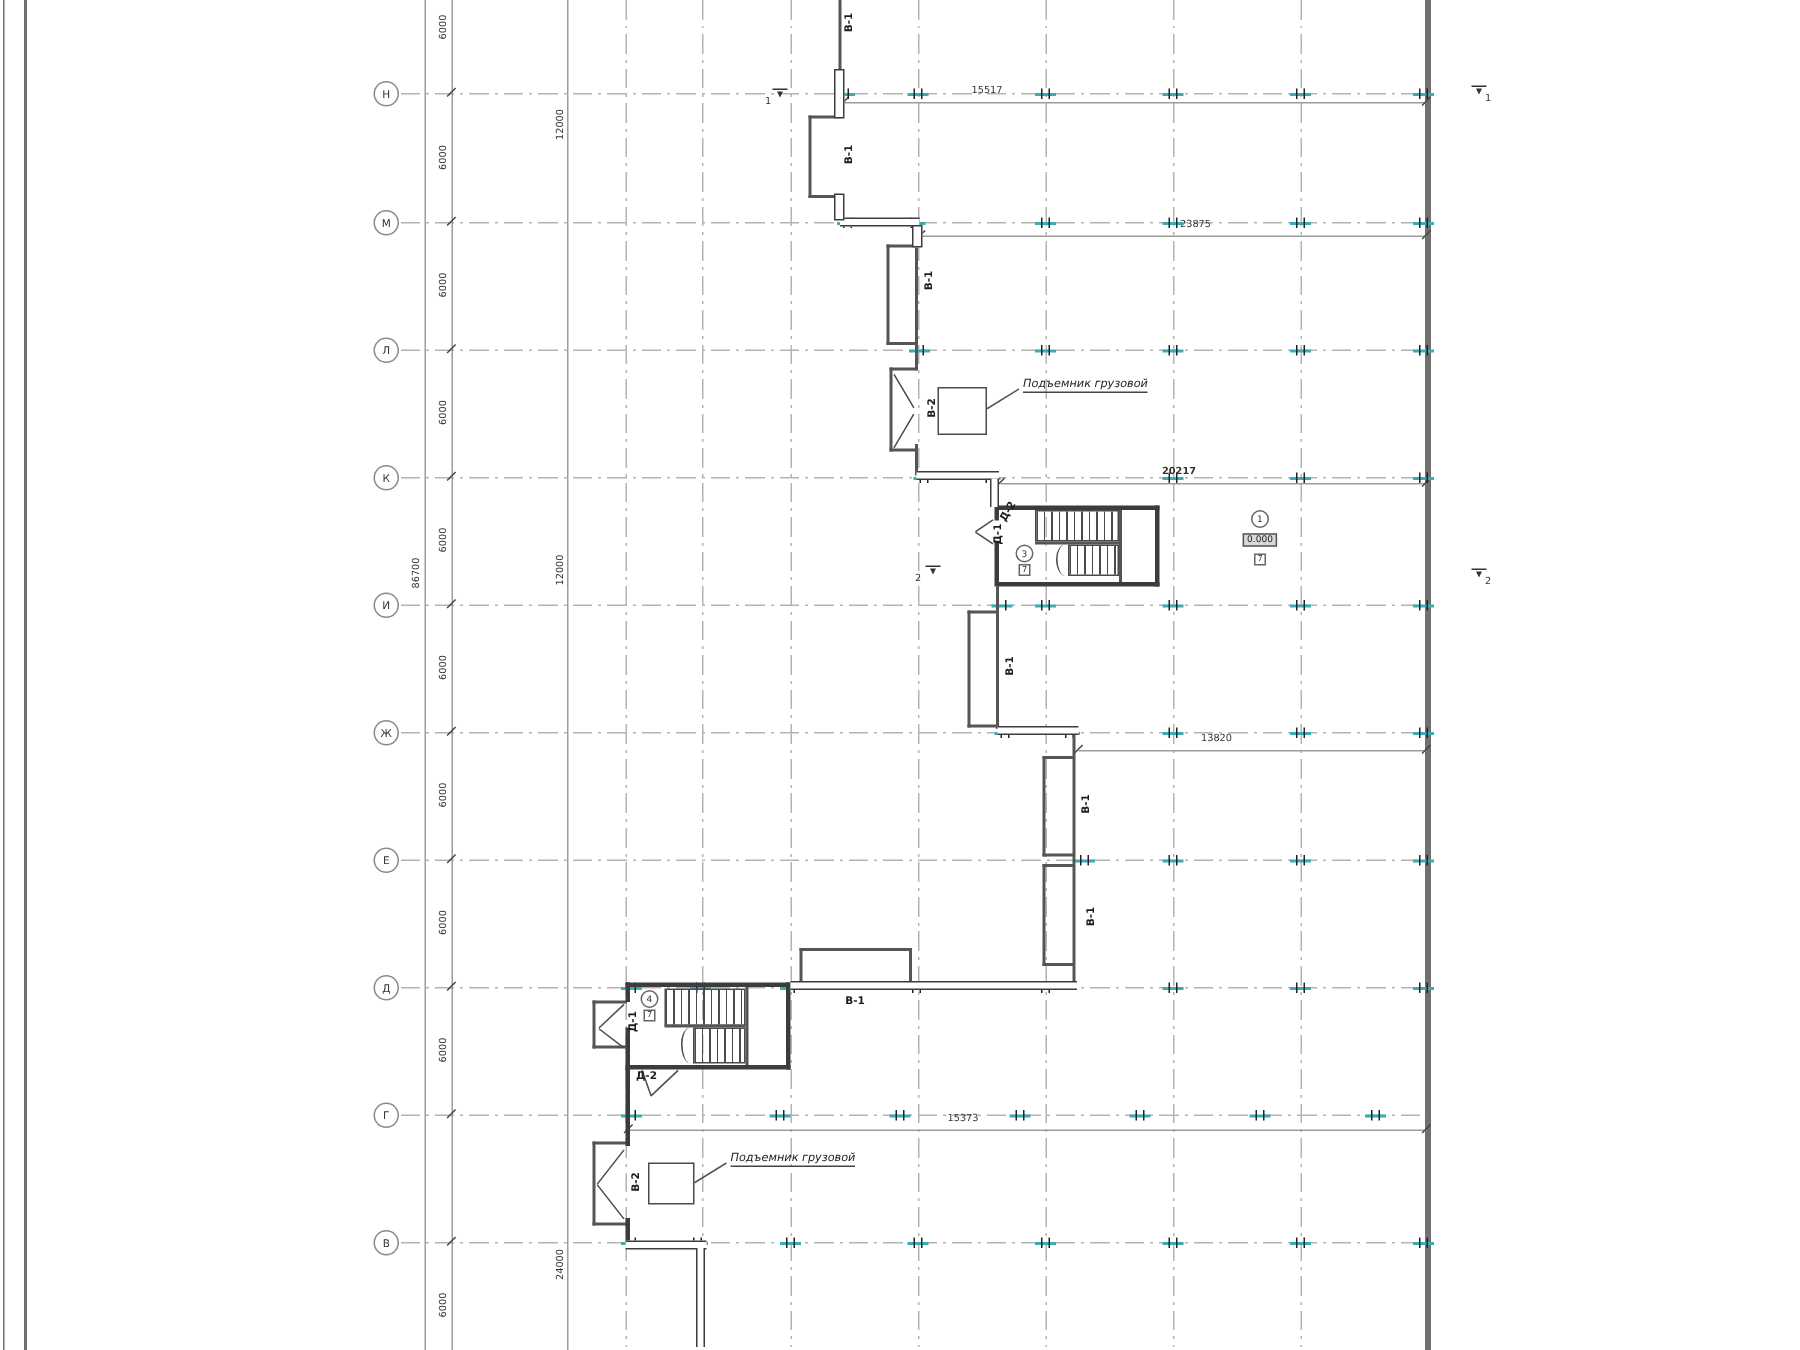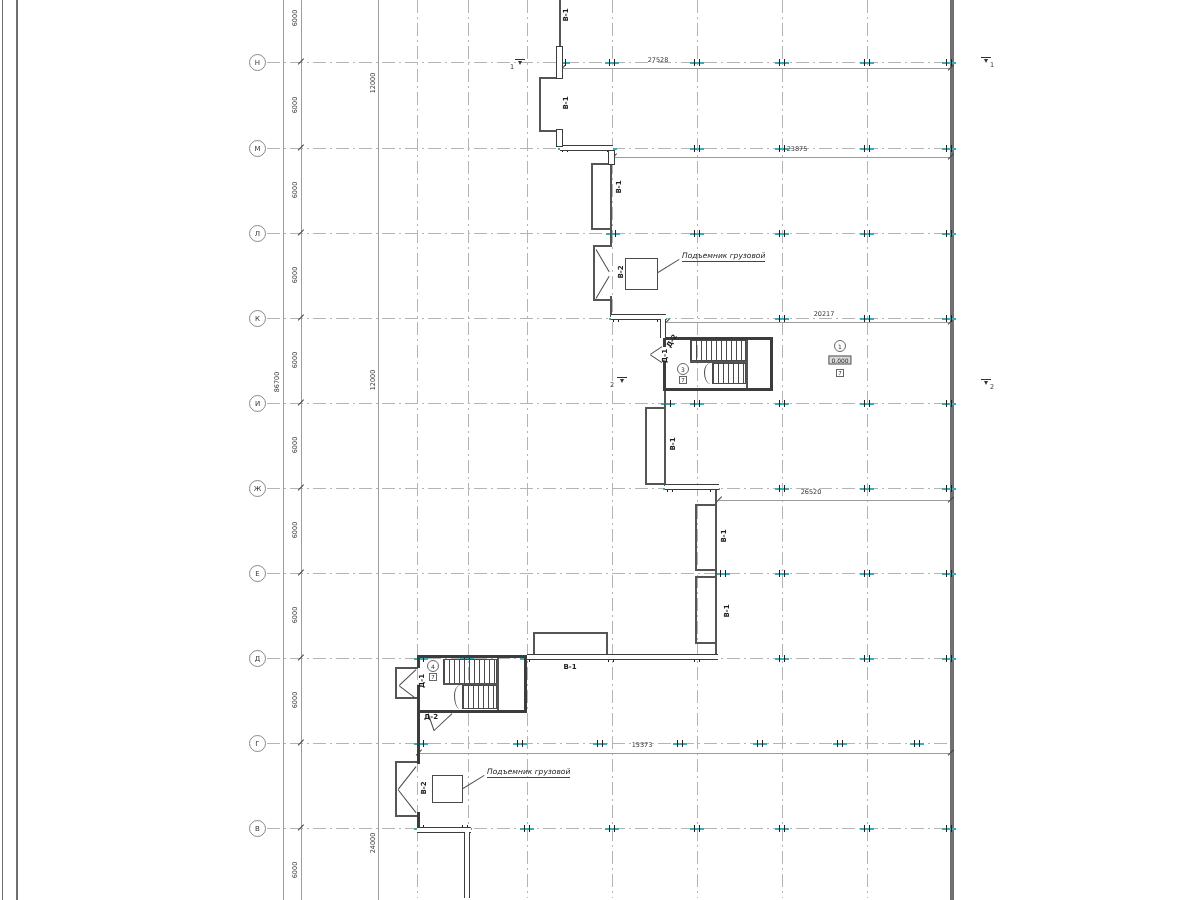--- a/index.html
+++ b/index.html
@@ -94,33 +94,33 @@
     <div class="abs dimtext" style="left: 295px; top: 615px; transform: translate(-50%, -50%) rotate(-90deg);">6000</div>
     <div class="abs dimtext" style="left: 295px; top: 700px; transform: translate(-50%, -50%) rotate(-90deg);">6000</div>
     <div class="abs dimtext" style="left: 295px; top: 870px; transform: translate(-50%, -50%) rotate(-90deg);">6000</div>
     <div class="abs dimtext" style="left: 277px; top: 382px; transform: translate(-50%, -50%) rotate(-90deg);">86700</div>
     <div class="abs dimtext" style="left: 373px; top: 83px; transform: translate(-50%, -50%) rotate(-90deg);">12000</div>
     <div class="abs dimtext" style="left: 373px; top: 380px; transform: translate(-50%, -50%) rotate(-90deg);">12000</div>
     <div class="abs dimtext" style="left: 373px; top: 843px; transform: translate(-50%, -50%) rotate(-90deg);">24000</div>
     <div class="abs gray" style="left: 563px; top: 68px; width: 388px; height: 1px;"></div>
     <div class="abs oblique" style="left: 559px; top: 67px; width: 8px; height: 1.3px; transform: rotate(-45deg);"></div>
     <div class="abs oblique" style="left: 947px; top: 67px; width: 8px; height: 1.3px; transform: rotate(-45deg);"></div>
-    <div class="abs dimtext" style="left: 658px; top: 60px; transform: translate(-50%, -50%);">27528</div>
+    <div class="abs dimtext" style="left: 658px; top: 60px; transform: translate(-50%, -50%);">15517</div>
     <div class="abs gray" style="left: 614px; top: 157px; width: 337px; height: 1px;"></div>
     <div class="abs oblique" style="left: 610px; top: 156px; width: 8px; height: 1.3px; transform: rotate(-45deg);"></div>
     <div class="abs oblique" style="left: 947px; top: 156px; width: 8px; height: 1.3px; transform: rotate(-45deg);"></div>
     <div class="abs dimtext" style="left: 797px; top: 149px; transform: translate(-50%, -50%);">23875</div>
     <div class="abs gray" style="left: 667px; top: 322px; width: 284px; height: 1px;"></div>
     <div class="abs oblique" style="left: 663px; top: 321px; width: 8px; height: 1.3px; transform: rotate(-45deg);"></div>
     <div class="abs oblique" style="left: 947px; top: 321px; width: 8px; height: 1.3px; transform: rotate(-45deg);"></div>
-    <div class="abs dimtext" style="left: 824px; top: 314px; transform: translate(-50%, -50%);">20217</div>
+    <div class="abs dimtext" style="left: 786px; top: 314px; transform: translate(-50%, -50%); font-weight: bold;">20217</div>
     <div class="abs gray" style="left: 719px; top: 500px; width: 232px; height: 1px;"></div>
     <div class="abs oblique" style="left: 715px; top: 499px; width: 8px; height: 1.3px; transform: rotate(-45deg);"></div>
     <div class="abs oblique" style="left: 947px; top: 499px; width: 8px; height: 1.3px; transform: rotate(-45deg);"></div>
-    <div class="abs dimtext" style="left: 811px; top: 492px; transform: translate(-50%, -50%);">26520</div>
+    <div class="abs dimtext" style="left: 811px; top: 492px; transform: translate(-50%, -50%);">13820</div>
     <div class="abs gray" style="left: 419px; top: 753px; width: 532px; height: 1px;"></div>
     <div class="abs oblique" style="left: 415px; top: 752px; width: 8px; height: 1.3px; transform: rotate(-45deg);"></div>
     <div class="abs oblique" style="left: 947px; top: 752px; width: 8px; height: 1.3px; transform: rotate(-45deg);"></div>
     <div class="abs dimtext" style="left: 642px; top: 745px; transform: translate(-50%, -50%);">15373</div>
     <div class="abs tealwrap" style="left: 556px; top: 58px; width: 14px; height: 9px;">
       <div class="tealline"></div>
       <div class="tealbar" style="left:3.5px"></div>
       <div class="tealbar" style="left:8.5px"></div>
     </div>
     <div class="abs tealwrap" style="left: 605px; top: 58px; width: 14px; height: 9px;">

